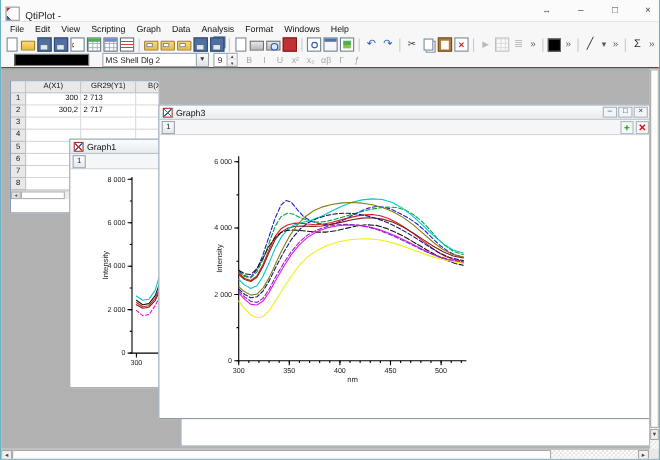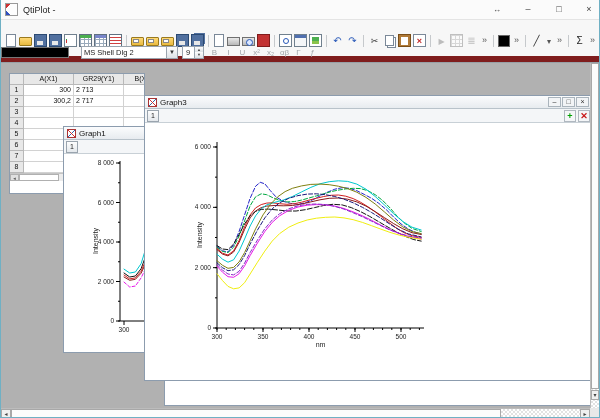--- a/index.html
+++ b/index.html
@@ -1,38 +1,38 @@
 <!DOCTYPE html>
 <html><head>
 <meta charset="utf-8">
 <style>
   html,body{margin:0;padding:0;background:#888;}
   *{box-sizing:border-box;font-family:"Liberation Sans",sans-serif;}
   #app{position:relative;width:600px;height:418px;background:#f7f7f7;overflow:hidden;
        border:1px solid #6fb0c4;border-top:none;margin:0 auto;}
   
   #titlebar{position:absolute;left:0;top:0;width:100%;height:20px;background:#fbfbfb;
-            display:flex;align-items:center;padding:0 4px;border-bottom:1px solid #e4e4e4;}
+            display:flex;align-items:flex-end;padding:0 4px;border-bottom:1px solid #e4e4e4;}
   #appicon{width:13px;height:13px;border:1px solid #999;background:
      linear-gradient(135deg,#d03030 0 3px,transparent 3px),
      linear-gradient(45deg,#3050c0 0 3px,transparent 3px),#fdfdfd;margin-right:5px;}
   #apptitle{font-size:9px;color:#222;}
   .wndctl{position:absolute;top:2px;width:18px;height:15px;text-align:center;
           font-size:9px;line-height:15px;color:#444;}
   #ctl-resize{left:487px;font-size:8px;}
   #ctl-min{left:518px;}#ctl-max{left:549px;}#ctl-close{left:579px;}
   
   #menubar{position:absolute;left:0;top:20px;width:100%;height:13px;background:#f7f7f7;
            display:flex;align-items:center;padding-left:3px;}
   .mitem{font-size:8px;color:#111;padding:0 5px;line-height:13px;}
   
   #toolbar1{position:absolute;left:0;top:33px;width:100%;height:15px;background:#f7f7f7;
             display:flex;align-items:center;padding-left:4px;gap:2px;}
   #toolbar2{position:absolute;left:0;top:48px;width:100%;height:14px;background:#f7f7f7;
-            display:flex;align-items:center;padding-left:0;gap:4px;border-bottom:6px solid #7f1d1d;}
+            display:flex;align-items:center;padding-left:12px;gap:4px;border-bottom:1px solid #7f1d1d;}
   .tbi{width:13px;height:13px;position:relative;flex:0 0 auto;font-size:10px;line-height:13px;
        text-align:center;color:#335;}
   .tsep{width:1px;height:12px;background:#c6c9cc;margin:0 2px;flex:0 0 auto;}
   .tchev{width:9px;font-size:9px;color:#555;line-height:13px;flex:0 0 auto;text-align:center;}
   .tdis{opacity:.4;filter:grayscale(1);}
   
   .ti-new,.ti-duplicate{width:10px;background:#fff;border:1px solid #7a8898;margin:0 1px;}
   .ti-open,.ti-open-template,.ti-import-ascii,.ti-import-multiple{height:9px;margin-top:2px;
      background:linear-gradient(#ffd974,#e9ba40);border:1px solid #9a7a1e;border-radius:1px;}
   .ti-open-template::before,.ti-import-ascii::before,.ti-import-multiple::before{
@@ -154,20 +154,32 @@
 
   <div id="titlebar">
     <div id="appicon"></div>
     <div id="apptitle">QtiPlot -</div>
     <div class="wndctl" id="ctl-resize">↔</div>
     <div class="wndctl" id="ctl-min">–</div>
     <div class="wndctl" id="ctl-max">□</div>
     <div class="wndctl" id="ctl-close">×</div>
   </div>
 
+  <div id="menubar">
+      <span class="mitem">File</span>
+      <span class="mitem">Edit</span>
+      <span class="mitem">View</span>
+      <span class="mitem">Scripting</span>
+      <span class="mitem">Graph</span>
+      <span class="mitem">Data</span>
+      <span class="mitem">Analysis</span>
+      <span class="mitem">Format</span>
+      <span class="mitem">Windows</span>
+      <span class="mitem">Help</span>
+    </div>
 
   <div id="toolbar1">
       <div class="tbi ti-new"></div>
       <div class="tbi ti-open"></div>
       <div class="tbi ti-save"></div>
       <div class="tbi ti-save-as"></div>
       <div class="tbi ti-export-graph"></div>
       <div class="tbi ti-new-table"></div>
       <div class="tbi ti-new-matrix"></div>
       <div class="tbi ti-new-note"></div>

